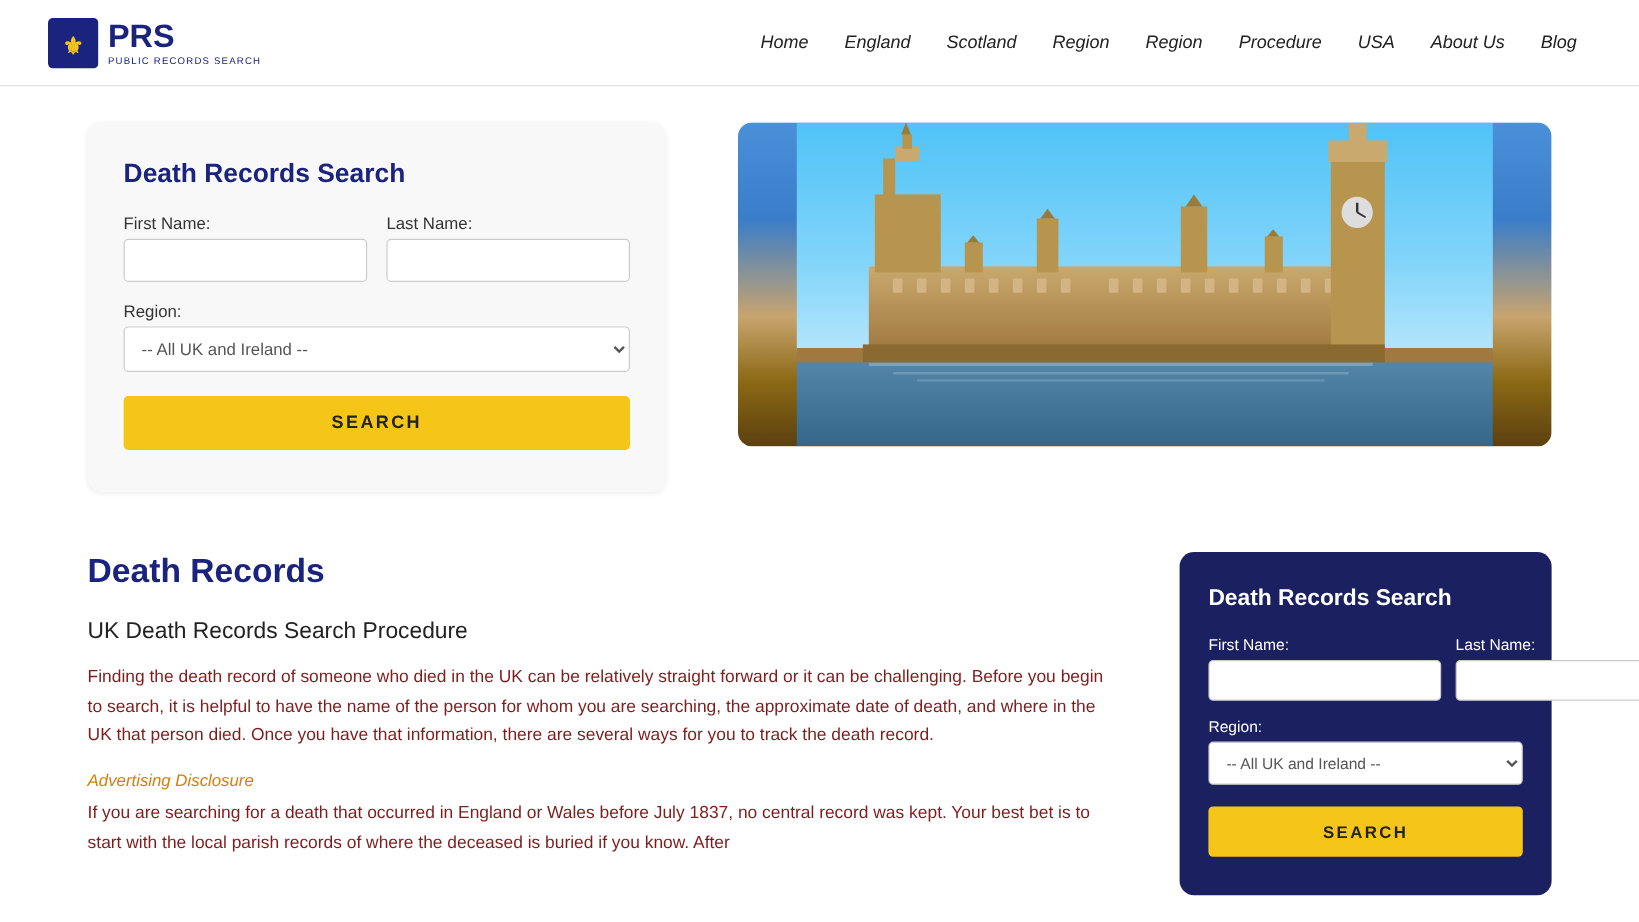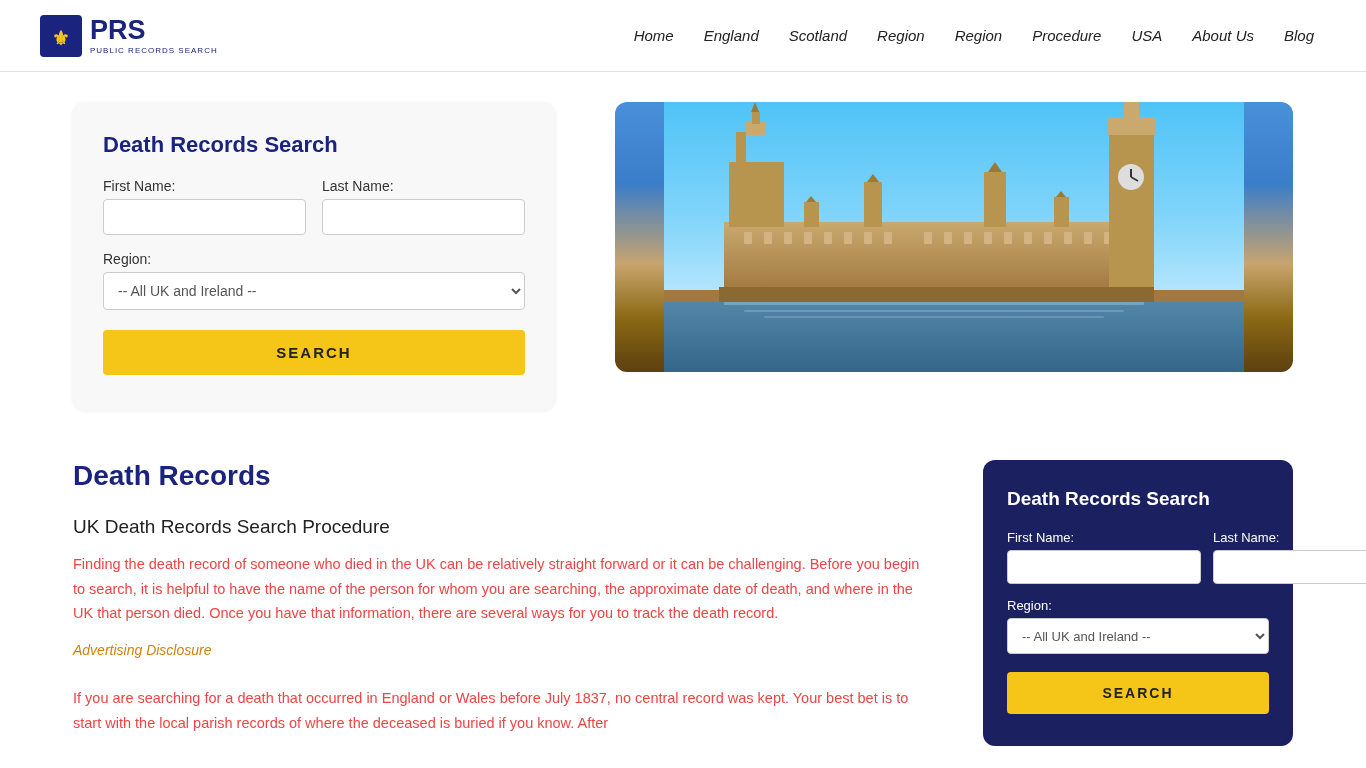--- a/index.html
+++ b/index.html
@@ -164,30 +164,30 @@
     }
     .article-area h2 {
       color: #222;
       font-size: 19px;
       font-weight: 400;
       margin-bottom: 14px;
     }
     .article-area p {
       font-size: 14.5px;
       line-height: 1.7;
-      color: #ef4444;
+      color: #7f1d1d;
       margin-bottom: 16px;
     }
     .advertising-link {
       color: #d4800a;
       font-style: italic;
       font-size: 14px;
       text-decoration: none;
       display: block;
-      margin-bottom: 28px;
+      margin-bottom: 8px;
     }
 
     
     .sidebar-card {
       background: #1a2060;
       border-radius: 12px;
       padding: 28px 24px 32px 24px;
       min-width: 300px;
       max-width: 310px;
       color: #fff;

